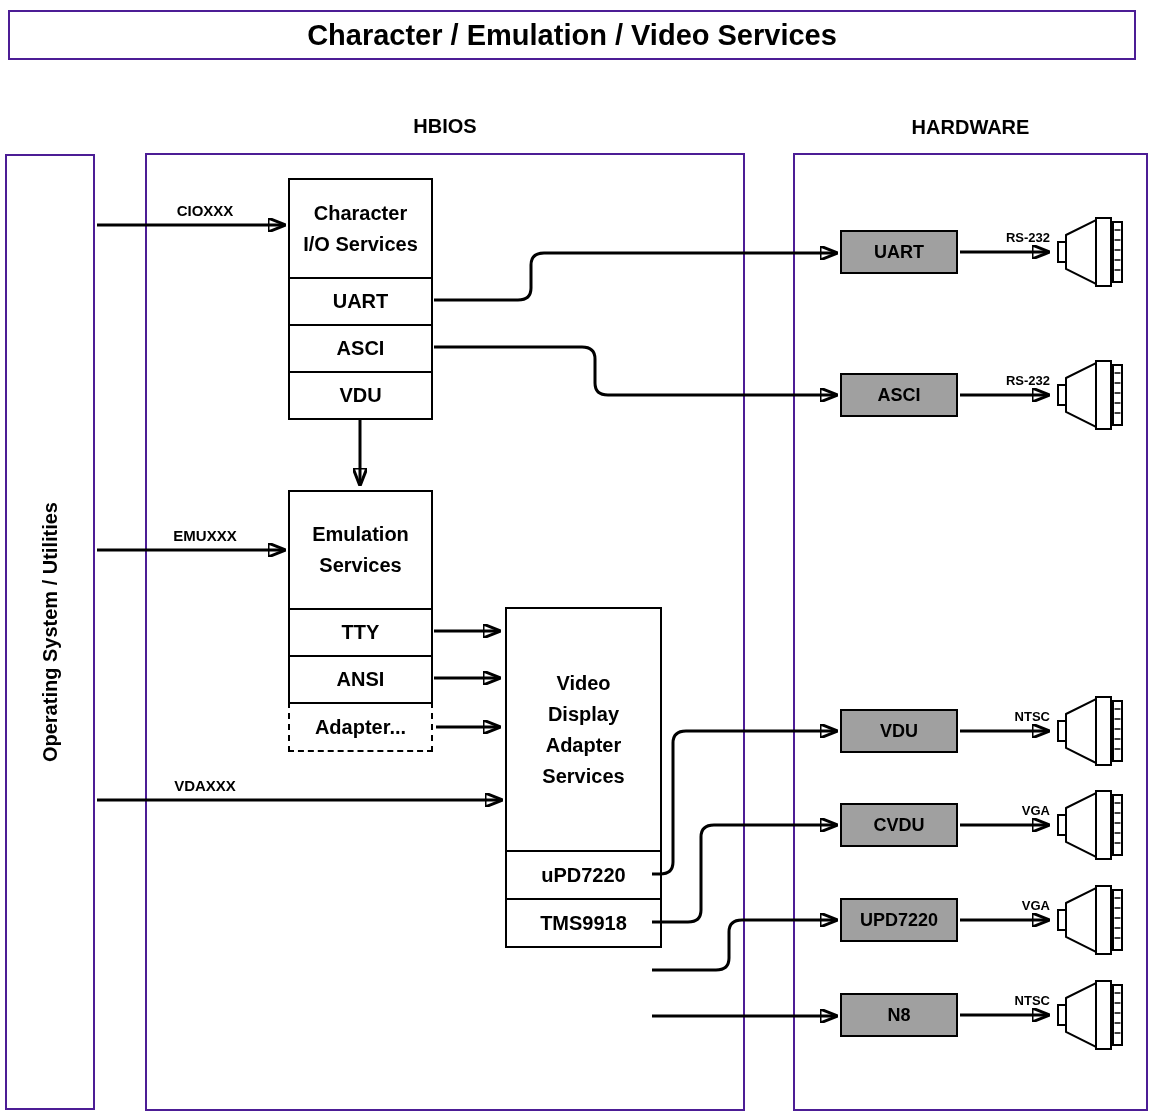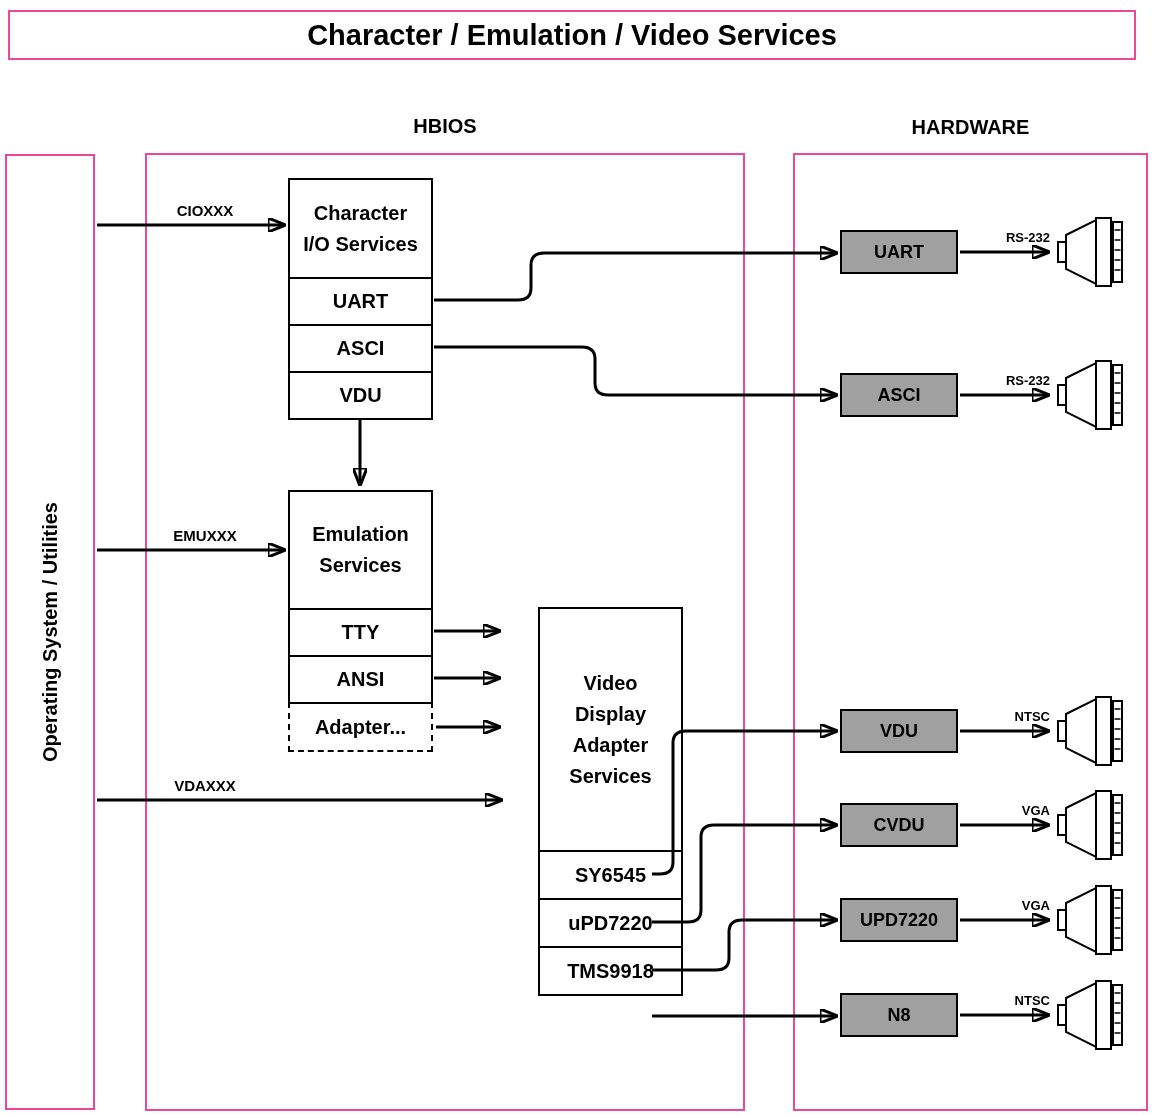--- a/index.html
+++ b/index.html
@@ -1,19 +1,19 @@
 <!DOCTYPE html>
 <html><head>
 <meta charset="utf-8">
 <style>
   html,body{margin:0;padding:0;background:#fff;}
   #stage{position:relative;width:1154px;height:1115px;background:#fff;
          font-family:"Liberation Sans",sans-serif;color:#000;overflow:hidden;}
   .abs{position:absolute;box-sizing:border-box;}
-  .outline{border:2px solid #ec4899;background:#fff;}
+  .outline{border:2px solid #4c1d95;background:#fff;}
   .title-bar{left:8px;top:10px;width:1128px;height:50px;display:flex;align-items:center;justify-content:center;
              font-size:29px;font-weight:bold;}
   .section-label{font-size:20px;font-weight:bold;text-align:center;}
   .os-box{left:5px;top:154px;width:90px;height:956px;display:flex;align-items:center;justify-content:center;}
   .os-label{writing-mode:vertical-rl;transform:rotate(180deg);font-size:20px;font-weight:bold;white-space:nowrap;}
   .container{background:#fff;}
   .svc-box{background:#fff;border:2px solid #000;}
   .svc-header{display:flex;align-items:center;justify-content:center;text-align:center;
               font-size:20px;font-weight:bold;line-height:1.55;}
   .svc-header .inner{max-width:122px;}
@@ -58,25 +58,24 @@
 
   <div class="abs svc-box" style="left:288px;top:490px;width:145px;z-index:3;">
     <div class="svc-header" style="height:116px;border-radius:12px;">
       <div class="inner">Emulation Services</div>
     </div>
     <div class="svc-row">TTY</div>
     <div class="svc-row">ANSI</div>
   </div>
   <div class="abs others-box">Adapter...</div>
 
-  <div class="abs svc-box vda" style="left:505px;top:607px;width:145px;z-index:3;margin-left:33px;">
+  <div class="abs svc-box vda" style="left:505px;top:607px;width:157px;z-index:3;">
     <div class="svc-header" style="height:241px;">
       <div class="inner" style="max-width:100px;">Video Display Adapter Services</div>
     </div>
-    <div class="svc-row">SY6545</div>
     <div class="svc-row">uPD7220</div>
     <div class="svc-row">TMS9918</div>
   </div>
 
   <div class="abs bus-label" style="left:130px;top:202px;">CIOXXX</div>
   <div class="abs bus-label" style="left:130px;top:527px;">EMUXXX</div>
   <div class="abs bus-label" style="left:130px;top:777px;">VDAXXX</div>
 
   <div class="abs hw-box" style="top:230px;">UART</div>
   <div class="abs hw-signal" style="top:230px;">RS-232</div>

